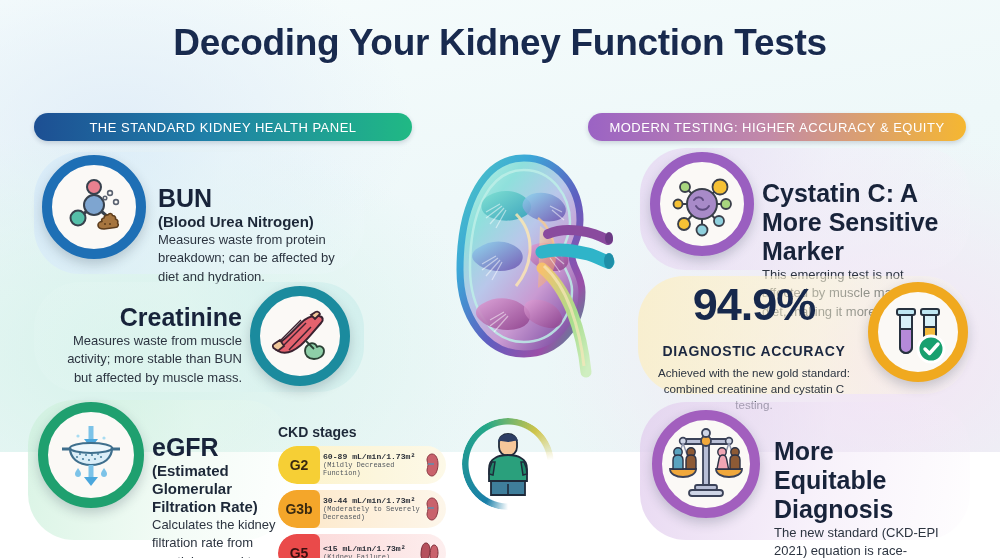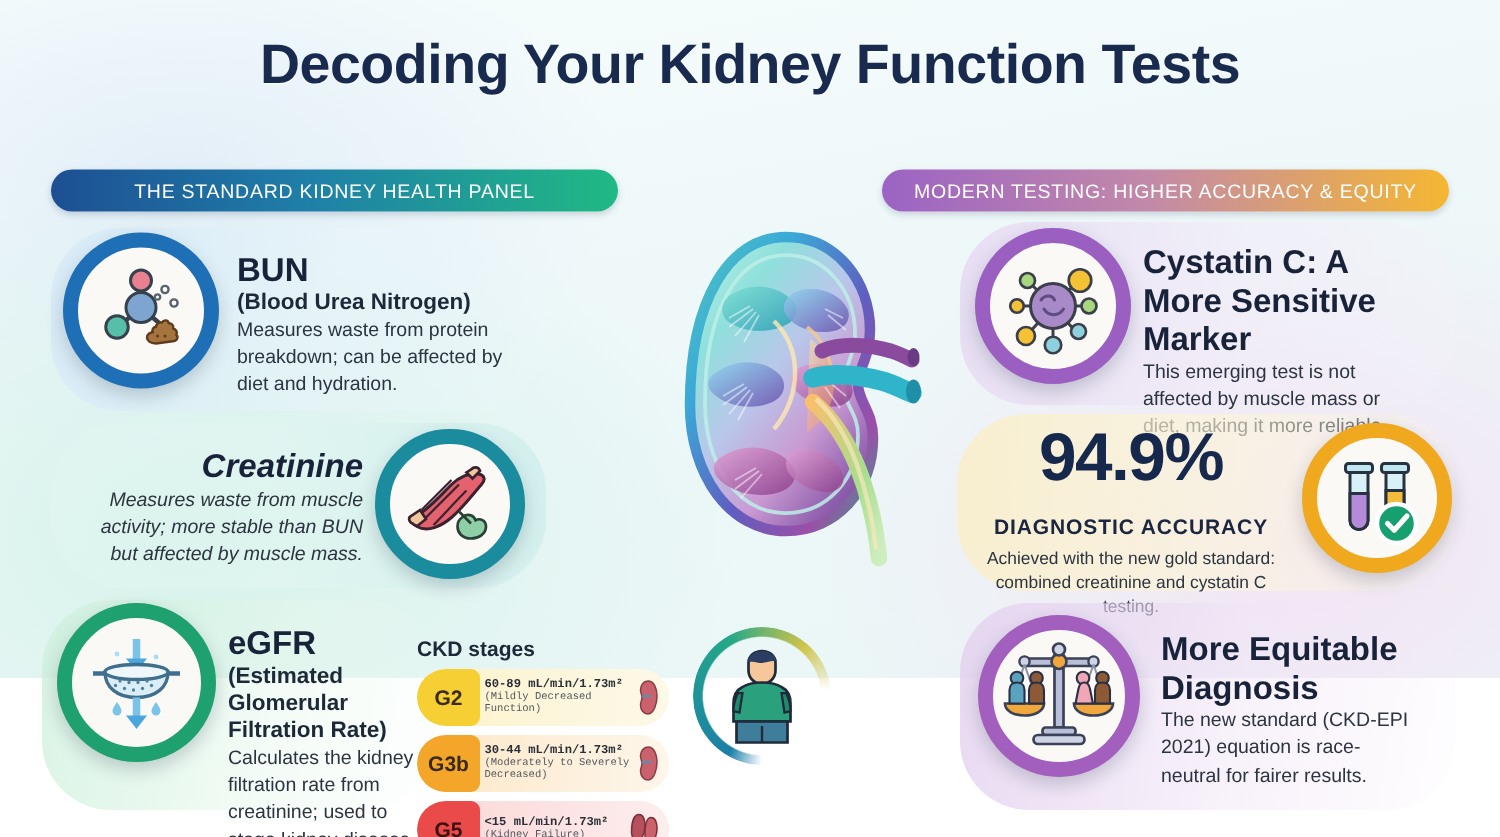--- a/index.html
+++ b/index.html
@@ -92,26 +92,26 @@
   .m-person::before{
     content:""; position:absolute; inset:-7px; border-radius:50%;
     background: conic-gradient(from 210deg, #1a7fa8 0deg, #24a888 120deg, #cfc44a 190deg, rgba(255,255,255,0) 235deg, rgba(255,255,255,0) 330deg, #1a7fa8 360deg);
     -webkit-mask: radial-gradient(circle, transparent 0 39px, #000 40px);
             mask: radial-gradient(circle, transparent 0 39px, #000 40px);
   }
   .medallion svg { display: block; }
 
   
   .txt { position: absolute; }
-  .h-big   { font-size: 22px; font-weight: 700; color: #18233a; line-height: 1.16; }
+  .h-big   { font-size: 25px; font-weight: 700; color: #18233a; line-height: 1.16; margin-top: 17px; }
   .h-sub   { font-size: 15px; font-weight: 700; color: #1d2838; line-height: 1.2; }
   .body-sm { font-size: 13px; color: #2c3440; line-height: 1.42; margin-top: 0; }
 
   .t-bun   { top: 167px; left: 158px; width: 200px; }
-  .t-creat { top: 298px; left: 52px;  width: 190px; text-align: right; font-style: italic; }
+  .t-creat { top: 286px; left: 52px;  width: 190px; text-align: right; }
   .t-egfr  { top: 416px; left: 152px; width: 135px; }
   .t-cys   { top: 162px; left: 762px; width: 178px; }
   .t-eq    { top: 420px; left: 774px; width: 172px; }
 
   
   .acc-wrap { position: absolute; top: 282px; left: 648px; width: 212px; text-align: center; }
   .acc-num  { font-size: 45px; font-weight: 700; color: #16284c; letter-spacing: -1px; line-height: 1; }
   .acc-lbl  { font-size: 14px; font-weight: 700; color: #1b2740; letter-spacing: 0.6px; margin-top: 16px; }
   .acc-body { font-size: 11.6px; color: #2c3440; line-height: 1.38; margin-top: 6px; }
 

